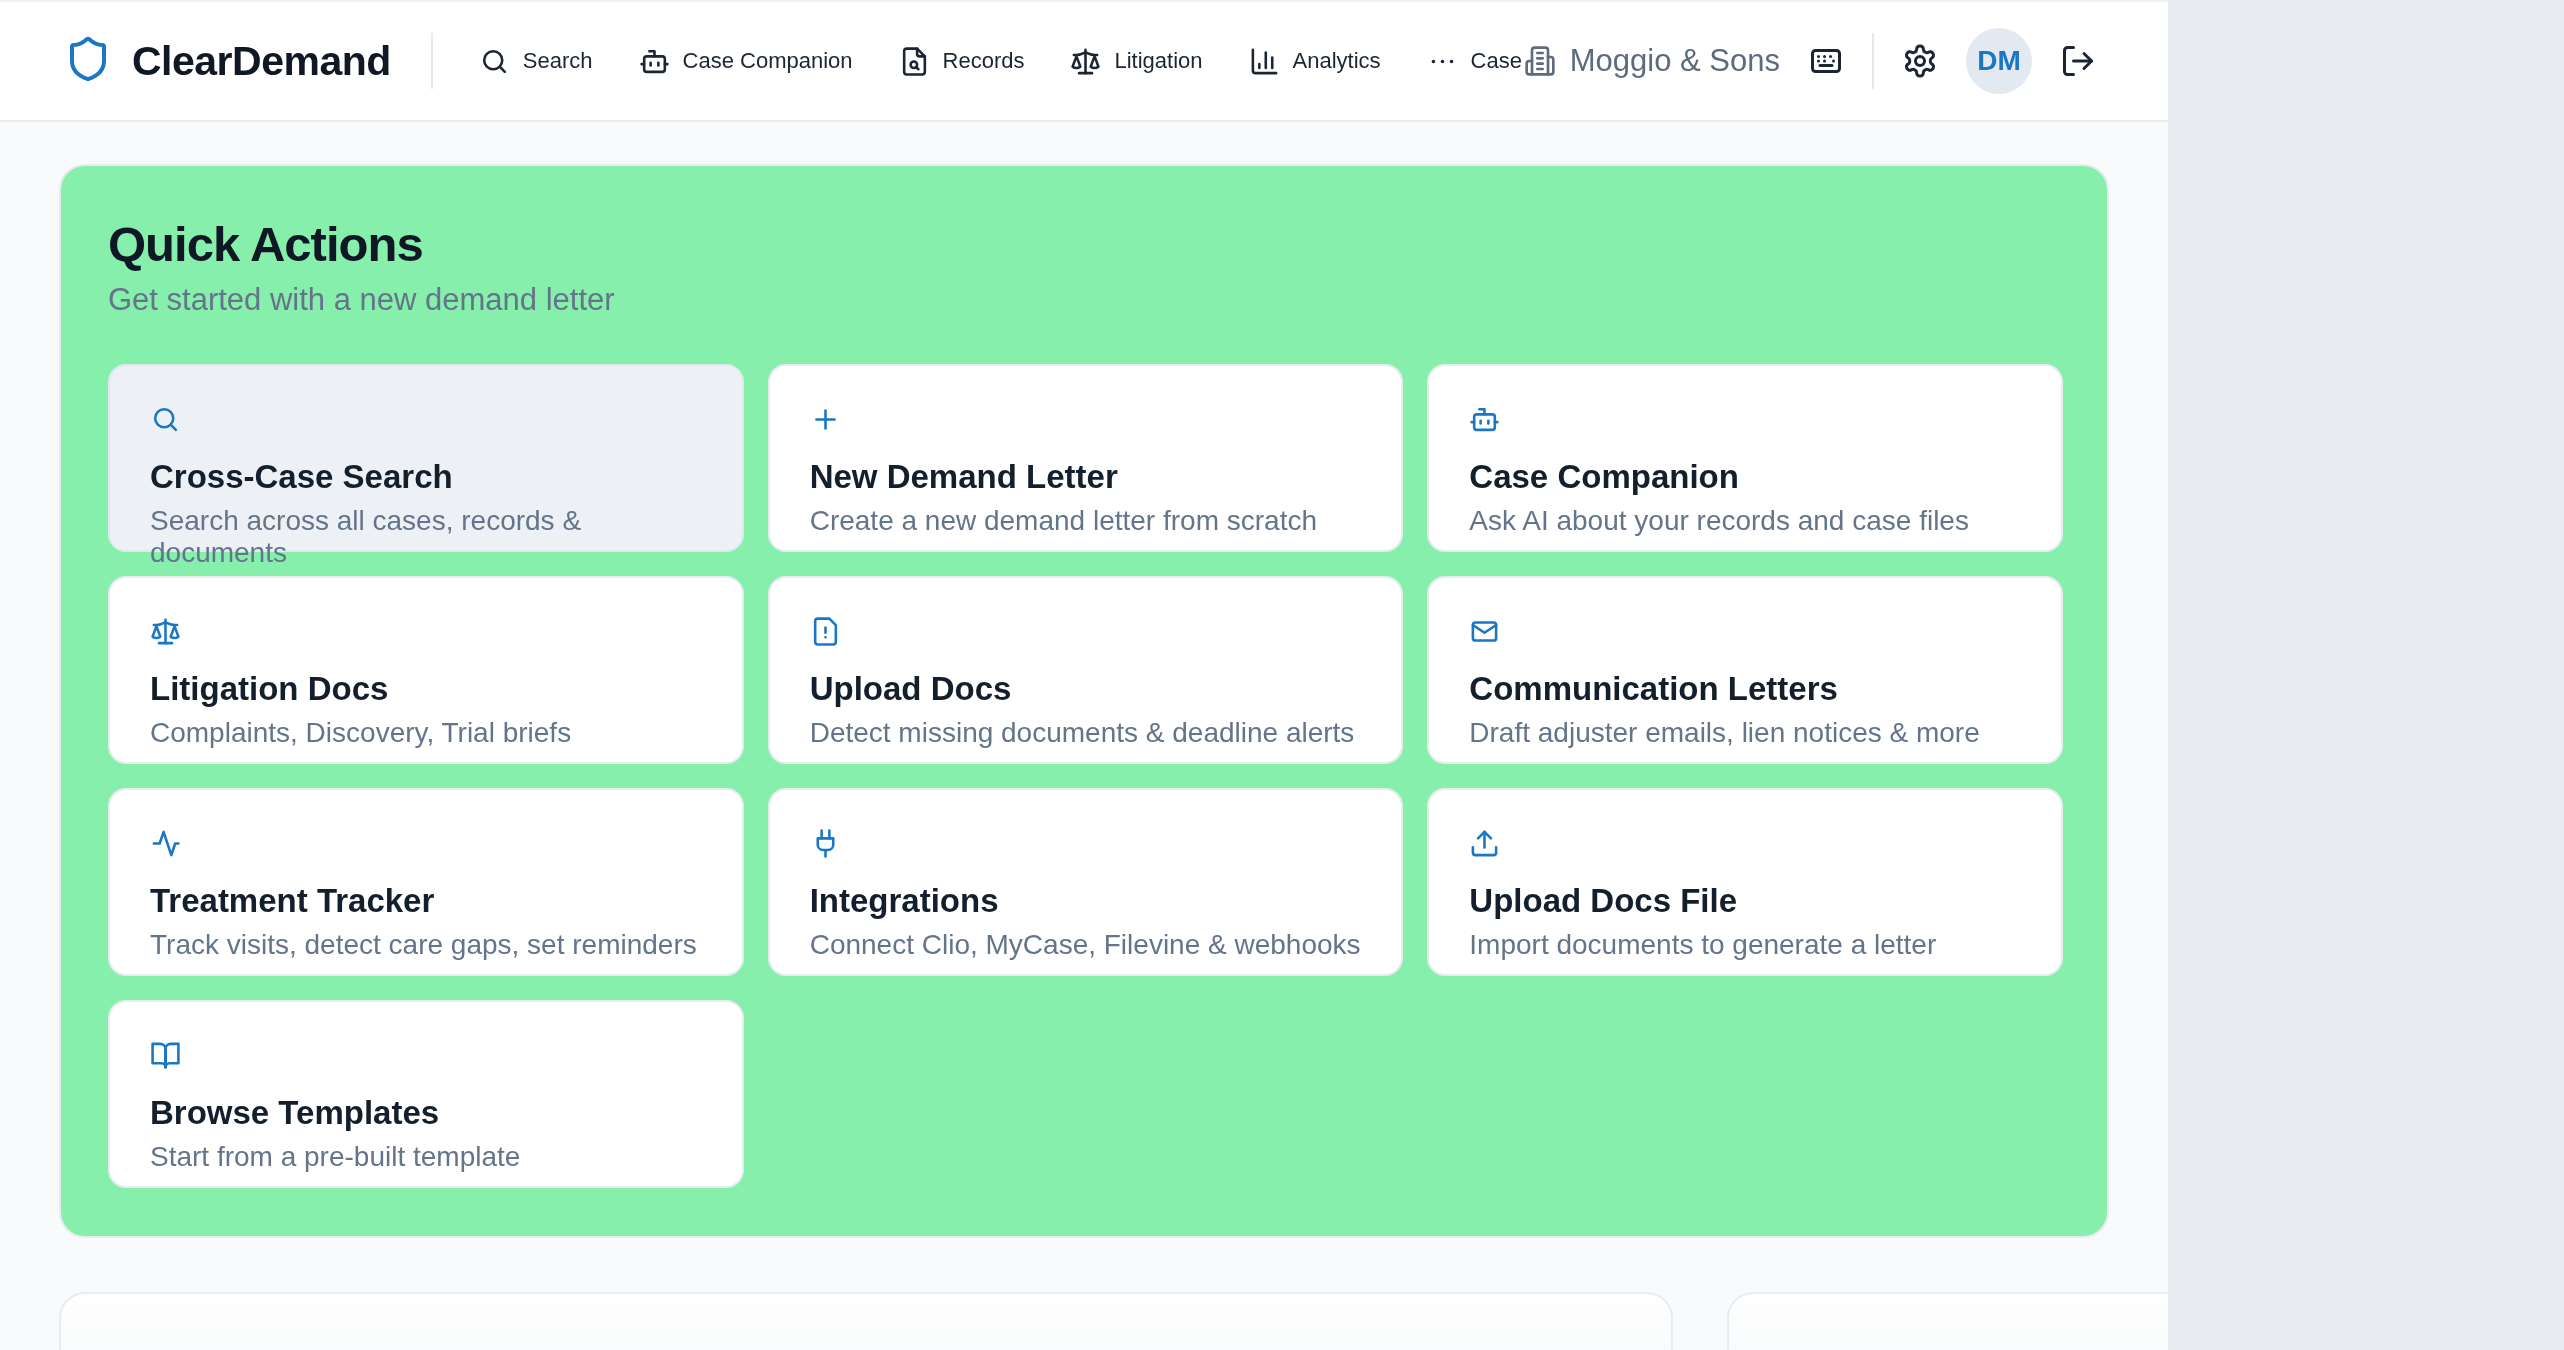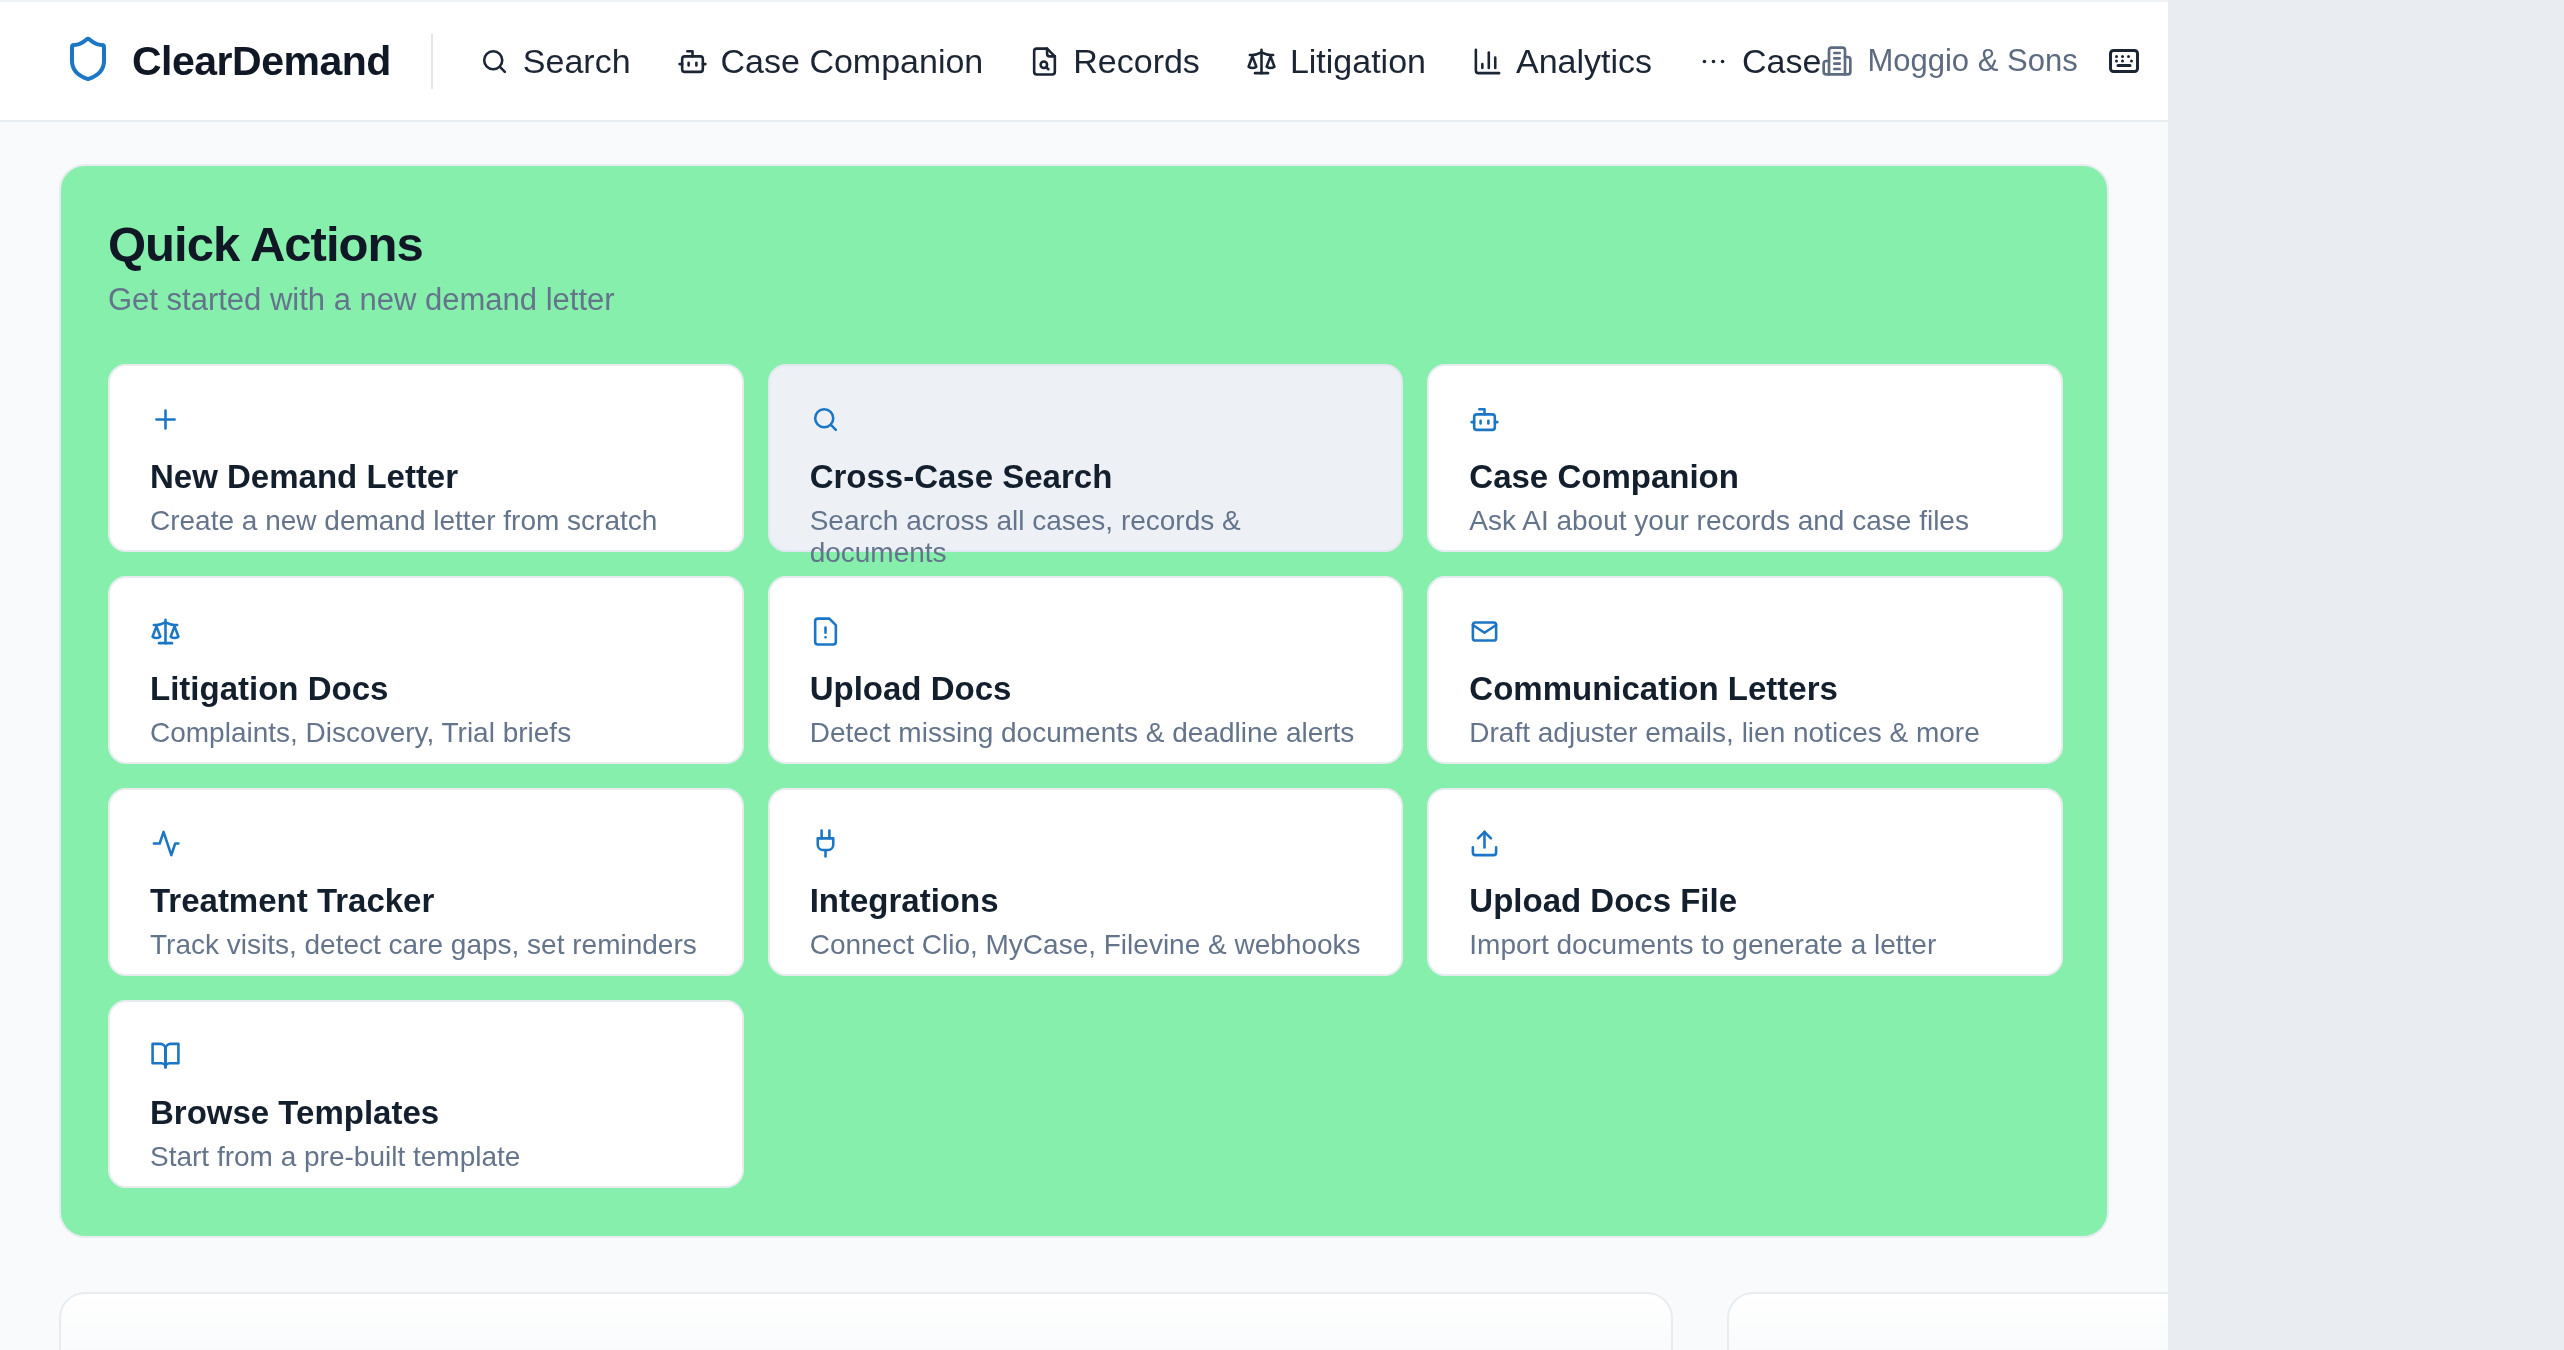--- a/index.html
+++ b/index.html
@@ -21,21 +21,21 @@
     display:flex;align-items:center;height:122px;background:#ffffff;
     border-top:2px solid #eef2f6;border-bottom:2px solid var(--border);
     padding:0 72px 0 64px;position:relative;z-index:2;
   }
   .brand{display:flex;align-items:center;gap:20px;cursor:pointer;}
   .brand .icon svg{width:48px;height:48px;color:var(--accent);}
   .brand-name{font-size:41px;font-weight:700;letter-spacing:-0.5px;color:#101826;}
   .vdiv{width:2px;height:56px;background:#e2e8f0;flex:none;}
   .vdiv.left{margin:0 46px 0 40px;}
   .nav-items{display:flex;align-items:center;gap:46px;}
-  .nav-item{display:flex;align-items:center;gap:13px;font-size:34px;color:#1b2534;cursor:pointer;white-space:nowrap;}
+  .nav-item{display:flex;align-items:center;gap:13px;font-size:22px;color:#1b2534;cursor:pointer;white-space:nowrap;}
   .nav-item .icon svg{width:31px;height:31px;display:block;}
   .nav-right{margin-left:auto;display:flex;align-items:center;gap:28px;}
   .org{display:flex;align-items:center;gap:14px;color:#5d6b80;font-size:31px;cursor:pointer;white-space:nowrap;}
   .org .icon svg{width:32px;height:32px;display:block;}
   button{background:none;border:none;padding:0;margin:0;cursor:pointer;color:inherit;font:inherit;}
   .icon-btn svg{width:36px;height:36px;display:block;color:#1b2534;}
   .avatar{
     width:66px;height:66px;border-radius:50%;background:#e3e9f1;
     display:flex;align-items:center;justify-content:center;
     font-size:28px;font-weight:700;color:var(--accent);cursor:pointer;flex:none;
@@ -200,39 +200,39 @@
             </svg></span>
       </button>
     </div>
   </header>
 
   <main>
     <section class="panel">
       <h1>Quick Actions</h1>
       <p class="panel-sub">Get started with a new demand letter</p>
       <div class="grid" id="cards-grid">
+          <div class="qa-card highlighted">
+    <span class="qa-icon icon">
+              <svg viewBox="0 0 24 24" fill="none" stroke="currentColor" stroke-width="2" stroke-linecap="round" stroke-linejoin="round">
+                <circle cx="11" cy="11" r="7"></circle>
+                <path d="m20 20-3.6-3.6"></path>
+              </svg>
+            </span>
+    <div class="qa-title">Cross-Case Search</div>
+    <div class="qa-desc">Search across all cases, records &amp; documents</div>
+  </div>
           <div class="qa-card">
     <span class="qa-icon icon">
               <svg viewBox="0 0 24 24" fill="none" stroke="currentColor" stroke-width="2" stroke-linecap="round" stroke-linejoin="round">
                 <path d="M5 12h14"></path>
                 <path d="M12 5v14"></path>
               </svg>
             </span>
     <div class="qa-title">New Demand Letter</div>
     <div class="qa-desc">Create a new demand letter from scratch</div>
-  </div>
-          <div class="qa-card highlighted">
-    <span class="qa-icon icon">
-              <svg viewBox="0 0 24 24" fill="none" stroke="currentColor" stroke-width="2" stroke-linecap="round" stroke-linejoin="round">
-                <circle cx="11" cy="11" r="7"></circle>
-                <path d="m20 20-3.6-3.6"></path>
-              </svg>
-            </span>
-    <div class="qa-title">Cross-Case Search</div>
-    <div class="qa-desc">Search across all cases, records &amp; documents</div>
   </div>
           <div class="qa-card">
     <span class="qa-icon icon">
               <svg viewBox="0 0 24 24" fill="none" stroke="currentColor" stroke-width="2" stroke-linecap="round" stroke-linejoin="round">
                 <path d="M12 8V4H8"></path>
                 <rect x="4" y="8" width="16" height="12" rx="2"></rect>
                 <path d="M2 14h2"></path>
                 <path d="M20 14h2"></path>
                 <path d="M15 13v2"></path>
                 <path d="M9 13v2"></path>

